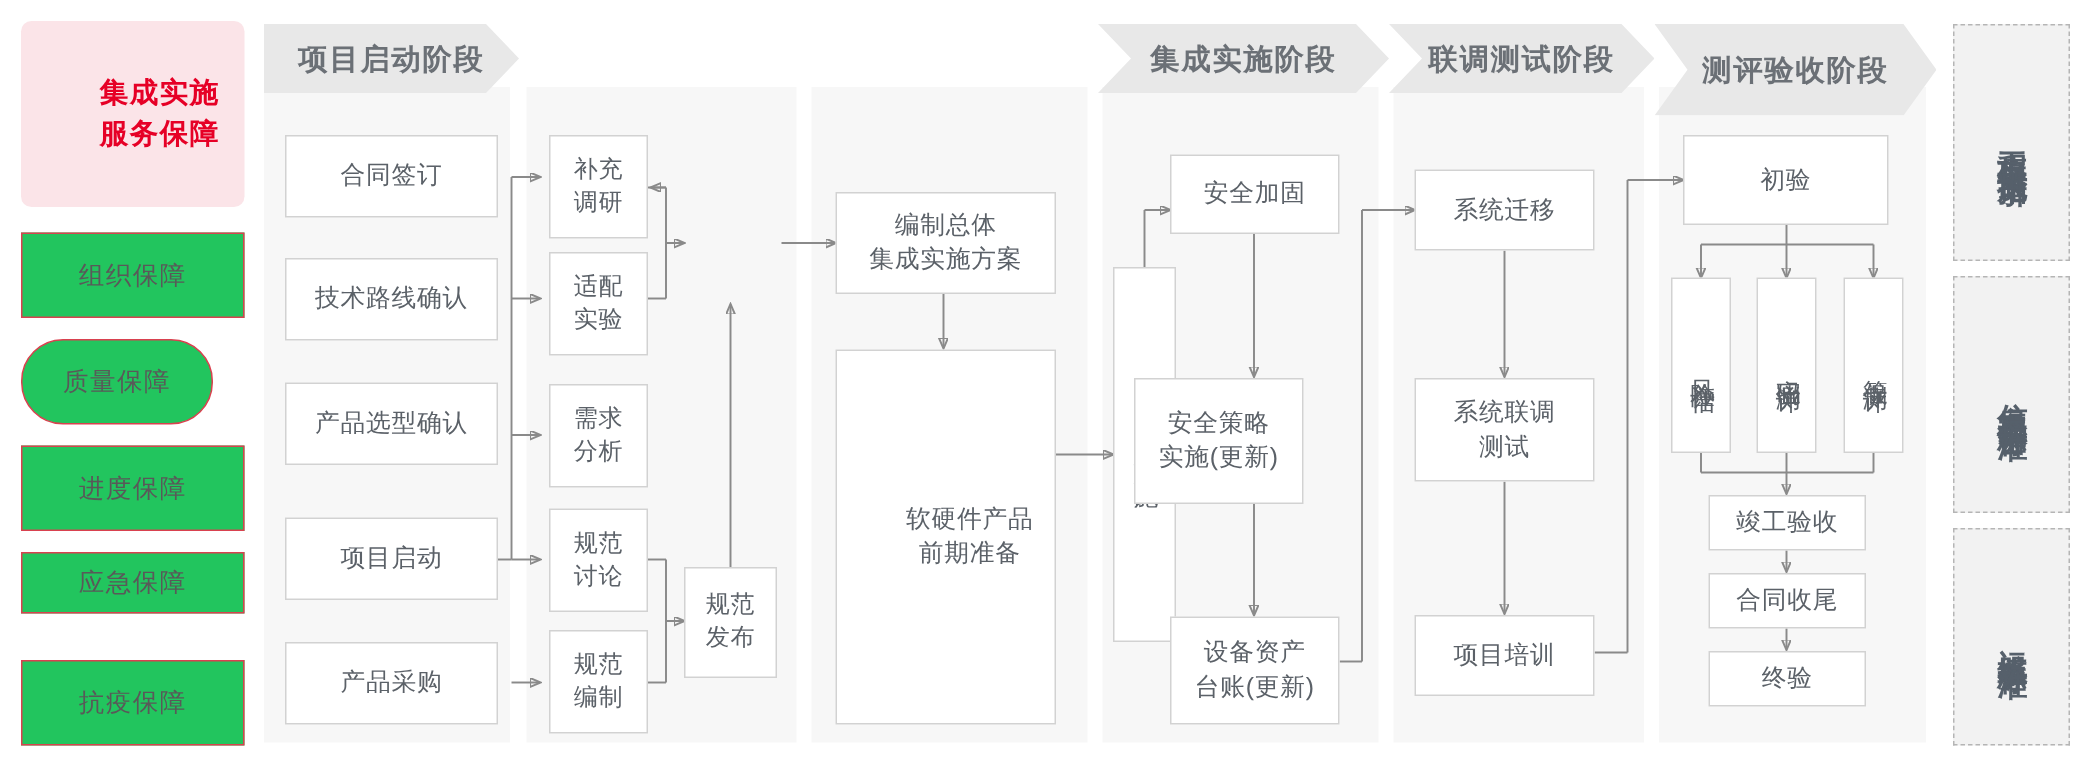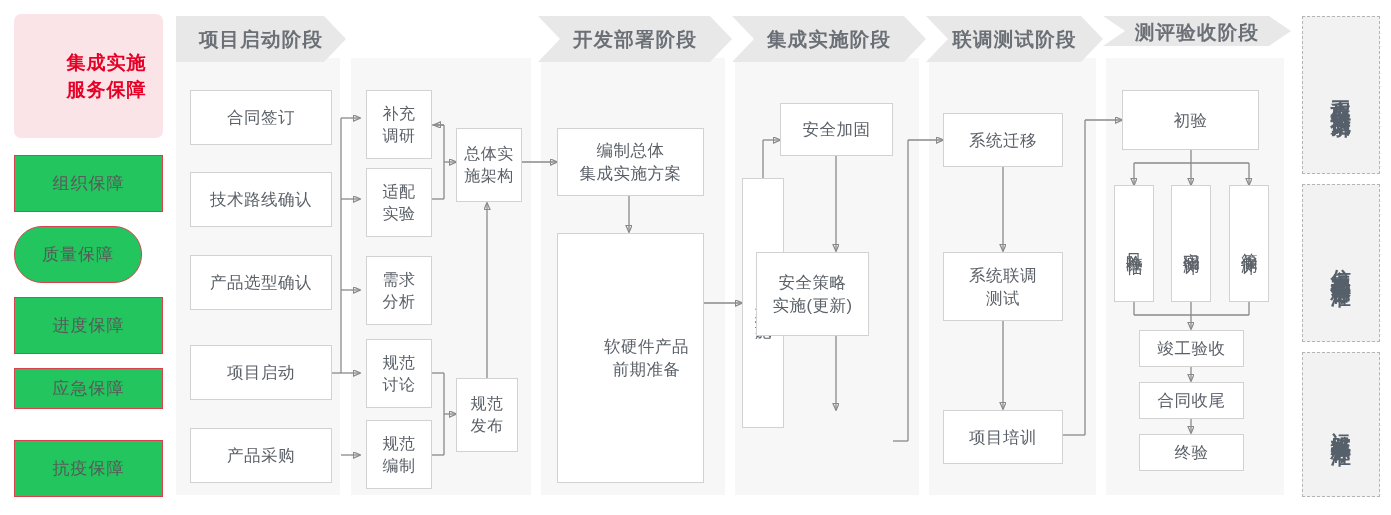--- a/index.html
+++ b/index.html
@@ -153,30 +153,27 @@
   <div class="abs phase-panel" style="left:176px;top:58px;width:164px;height:437px;"></div>
   <div class="abs phase-panel" style="left:351px;top:58px;width:180px;height:437px;"></div>
   <div class="abs phase-panel" style="left:541px;top:58px;width:184px;height:437px;"></div>
   <div class="abs phase-panel" style="left:735px;top:58px;width:184px;height:437px;"></div>
   <div class="abs phase-panel" style="left:929px;top:58px;width:167px;height:437px;"></div>
   <div class="abs phase-panel" style="left:1106px;top:58px;width:178px;height:437px;"></div>
 
   <div class="abs phase-head chev-first" style="left:176px;top:16px;width:170px;height:46px;">
     <span>项目启动阶段</span>
   </div>
-  <div class="abs phase-head chev-mid" style="left:538px;top:16px;width:194px;height:46px;">
-    <span>开发部署阶段</span>
-  </div>
   <div class="abs phase-head chev-mid" style="left:732px;top:16px;width:194px;height:46px;">
     <span>集成实施阶段</span>
   </div>
   <div class="abs phase-head chev-mid" style="left:926px;top:16px;width:177px;height:46px;">
     <span>联调测试阶段</span>
   </div>
-  <div class="abs phase-head chev-mid" style="left:1103px;top:16px;width:188px;height:30px;align-items:flex-end;">
+  <div class="abs phase-head chev-mid" style="left:1103px;top:16px;width:188px;height:61px;">
     <span>测评验收阶段</span>
   </div>
 
   <svg id="wires" viewBox="0 0 1391 515">
     <defs>
       <marker id="ah" markerWidth="8" markerHeight="8" refX="6.6" refY="3" orient="auto" markerUnits="userSpaceOnUse">
         <path d="M0,0 L7,3 L0,6 z" fill="#8a8a8a" stroke="none"></path>
       </marker>
     </defs>
 
@@ -273,24 +270,20 @@
 分析</span>
   </div>
   <div class="abs node small" style="left:366px;top:339px;width:66px;height:69px;white-space:pre-line;">
     <span>规范
 讨论</span>
   </div>
   <div class="abs node small" style="left:366px;top:420px;width:66px;height:69px;white-space:pre-line;">
     <span>规范
 编制</span>
   </div>
-  <div class="abs node small" style="left:456px;top:128px;width:66px;height:74px;white-space:pre-line;">
-    <span>总体实
-施架构</span>
-  </div>
   <div class="abs node small" style="left:456px;top:378px;width:62px;height:74px;white-space:pre-line;">
     <span>规范
 发布</span>
   </div>
 
   <div class="abs node" style="left:557px;top:128px;width:147px;height:68px;white-space:pre-line;">
     <span>编制总体
 集成实施方案</span>
   </div>
   <div class="abs node" style="left:557px;top:233px;width:147px;height:250px;white-space:pre-line;padding-left:32px;">
@@ -301,20 +294,24 @@
   <div class="abs node vert" style="left:742px;top:178px;width:42px;height:250px;">
     <span>项目整体集成实施</span>
   </div>
   <div class="abs node" style="left:780px;top:103px;width:113px;height:53px;">
     <span>安全加固</span>
   </div>
   <div class="abs node" style="left:756px;top:252px;width:113px;height:84px;white-space:pre-line;">
     <span>安全策略
 实施(更新)</span>
   </div>
+  <div class="abs node" style="left:780px;top:411px;width:113px;height:72px;white-space:pre-line;">
+    <span>设备资产
+台账(更新)</span>
+  </div>
 
   <div class="abs node" style="left:943px;top:113px;width:120px;height:54px;">
     <span>系统迁移</span>
   </div>
   <div class="abs node" style="left:943px;top:252px;width:120px;height:69px;white-space:pre-line;">
     <span>系统联调
 测试</span>
   </div>
   <div class="abs node" style="left:943px;top:410px;width:120px;height:54px;">
     <span>项目培训</span>

